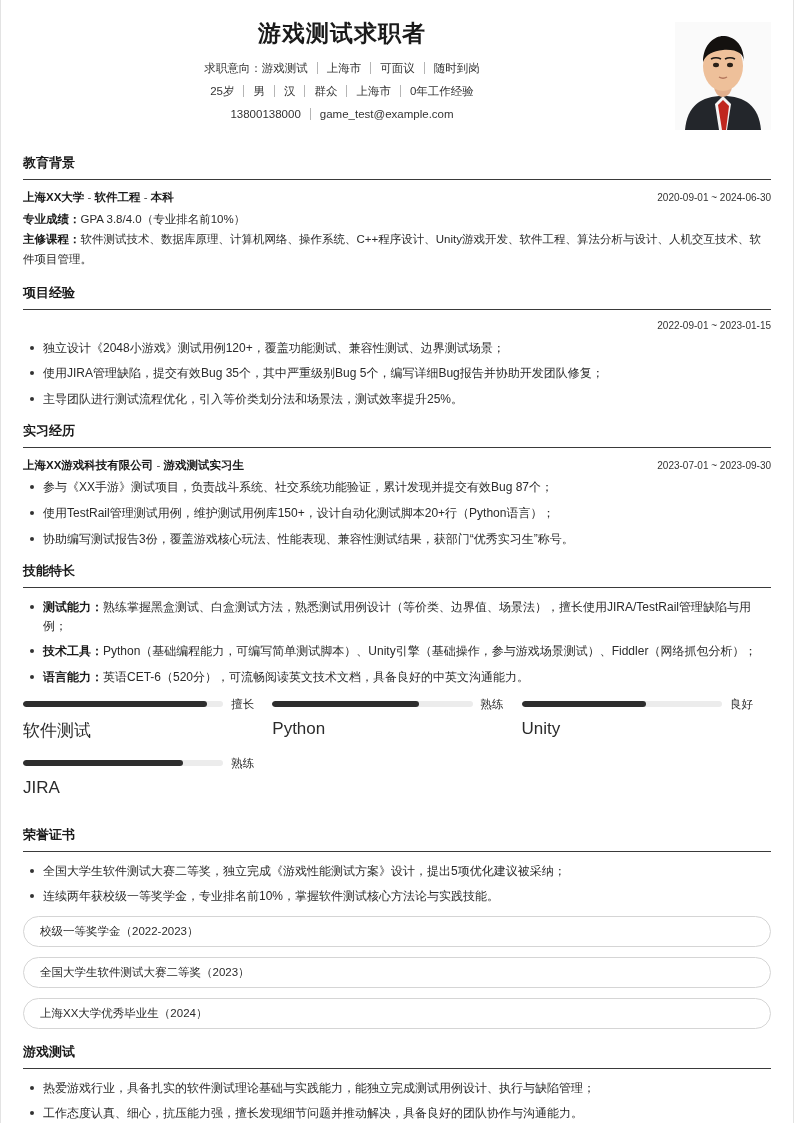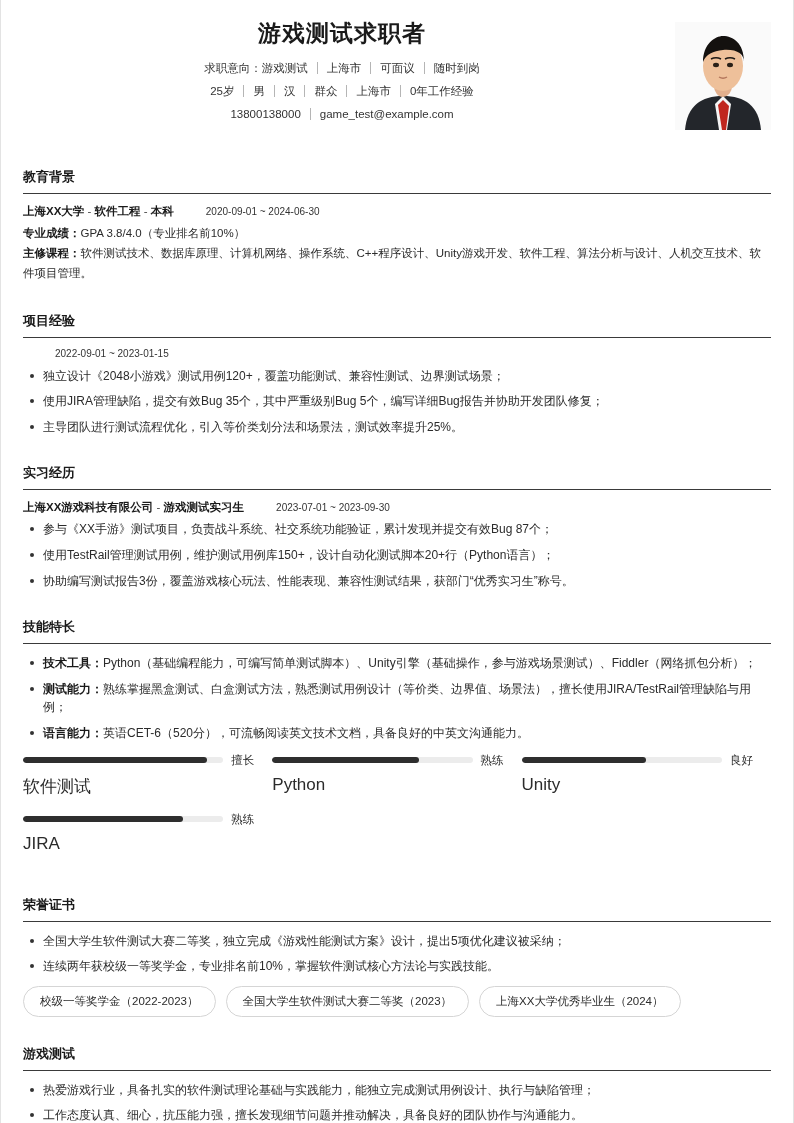--- a/index.html
+++ b/index.html
@@ -55,35 +55,34 @@
     overflow: hidden;
   }
 
   
   .section { margin-top: 14px; }
   .sec-title {
     font-size: 13px;
     font-weight: bold;
     color: #1a1a1a;
     margin-bottom: 7px;
-    margin-top: 28px;
   }
   .sec-rule {
     height: 1px;
     background: #3a3a3a;
     margin-bottom: 10px;
   }
 
   .entry-head {
     display: flex;
+    justify-content: space-between;
     align-items: baseline;
     font-size: 11.5px;
     margin-bottom: 5px;
     min-height: 14px;
-    gap: 32px;
   }
   .entry-title { font-weight: bold; color: #1a1a1a; }
   .entry-title .dash { font-weight: normal; color: #444; }
   .entry-date { color: #333; font-size: 10px; white-space: nowrap; }
 
   .kv { font-size: 11.5px; line-height: 1.72; color: #2b2b2b; }
   .kv b { color: #1a1a1a; }
 
   ul.bullets { list-style: none; margin: 2px 0 0; }
   ul.bullets > li {
@@ -117,21 +116,21 @@
     height: 6px;
     background: #ececec;
     border-radius: 3px;
     overflow: hidden;
   }
   .bar-fill { height: 100%; background: #2e2e2e; border-radius: 3px; }
   .skill-level { font-size: 11.5px; color: #2b2b2b; white-space: nowrap; }
   .skill-name { font-size: 17px; color: #2b2b2b; margin-top: 7px; }
 
   
-  .tags { display: flex; flex-wrap: wrap; gap: 10px; margin-top: 10px; }
+  .tags { display: flex; flex-wrap: wrap; gap: 10px; margin-top: 10px; flex-direction: column; }
   .tag {
     border: 1px solid #d5d5d5;
     border-radius: 16px;
     padding: 7px 16px;
     font-size: 11.5px;
     color: #2b2b2b;
     background: #fff;
     white-space: nowrap;
   }
 </style>
@@ -217,22 +216,22 @@
       <li>参与《XX手游》测试项目，负责战斗系统、社交系统功能验证，累计发现并提交有效Bug 87个；</li>
       <li>使用TestRail管理测试用例，维护测试用例库150+，设计自动化测试脚本20+行（Python语言）；</li>
       <li>协助编写测试报告3份，覆盖游戏核心玩法、性能表现、兼容性测试结果，获部门“优秀实习生”称号。</li>
     </ul>
   </div>
 
   <div class="section">
     <div class="sec-title">技能特长</div>
     <div class="sec-rule"></div>
     <ul class="bullets">
+      <li><b>测试能力：</b><span>熟练掌握黑盒测试、白盒测试方法，熟悉测试用例设计（等价类、边界值、场景法），擅长使用JIRA/TestRail管理缺陷与用例；</span></li>
       <li><b>技术工具：</b><span>Python（基础编程能力，可编写简单测试脚本）、Unity引擎（基础操作，参与游戏场景测试）、Fiddler（网络抓包分析）；</span></li>
-      <li><b>测试能力：</b><span>熟练掌握黑盒测试、白盒测试方法，熟悉测试用例设计（等价类、边界值、场景法），擅长使用JIRA/TestRail管理缺陷与用例；</span></li>
       <li><b>语言能力：</b><span>英语CET-6（520分），可流畅阅读英文技术文档，具备良好的中英文沟通能力。</span></li>
     </ul>
 
     <div class="skill-grid">
       <div class="skill-cell">
         <div class="skill-row">
           <div class="bar-track">
             <div class="bar-fill" style="width: 92%;"></div>
           </div>
           <div class="skill-level">擅长</div>

